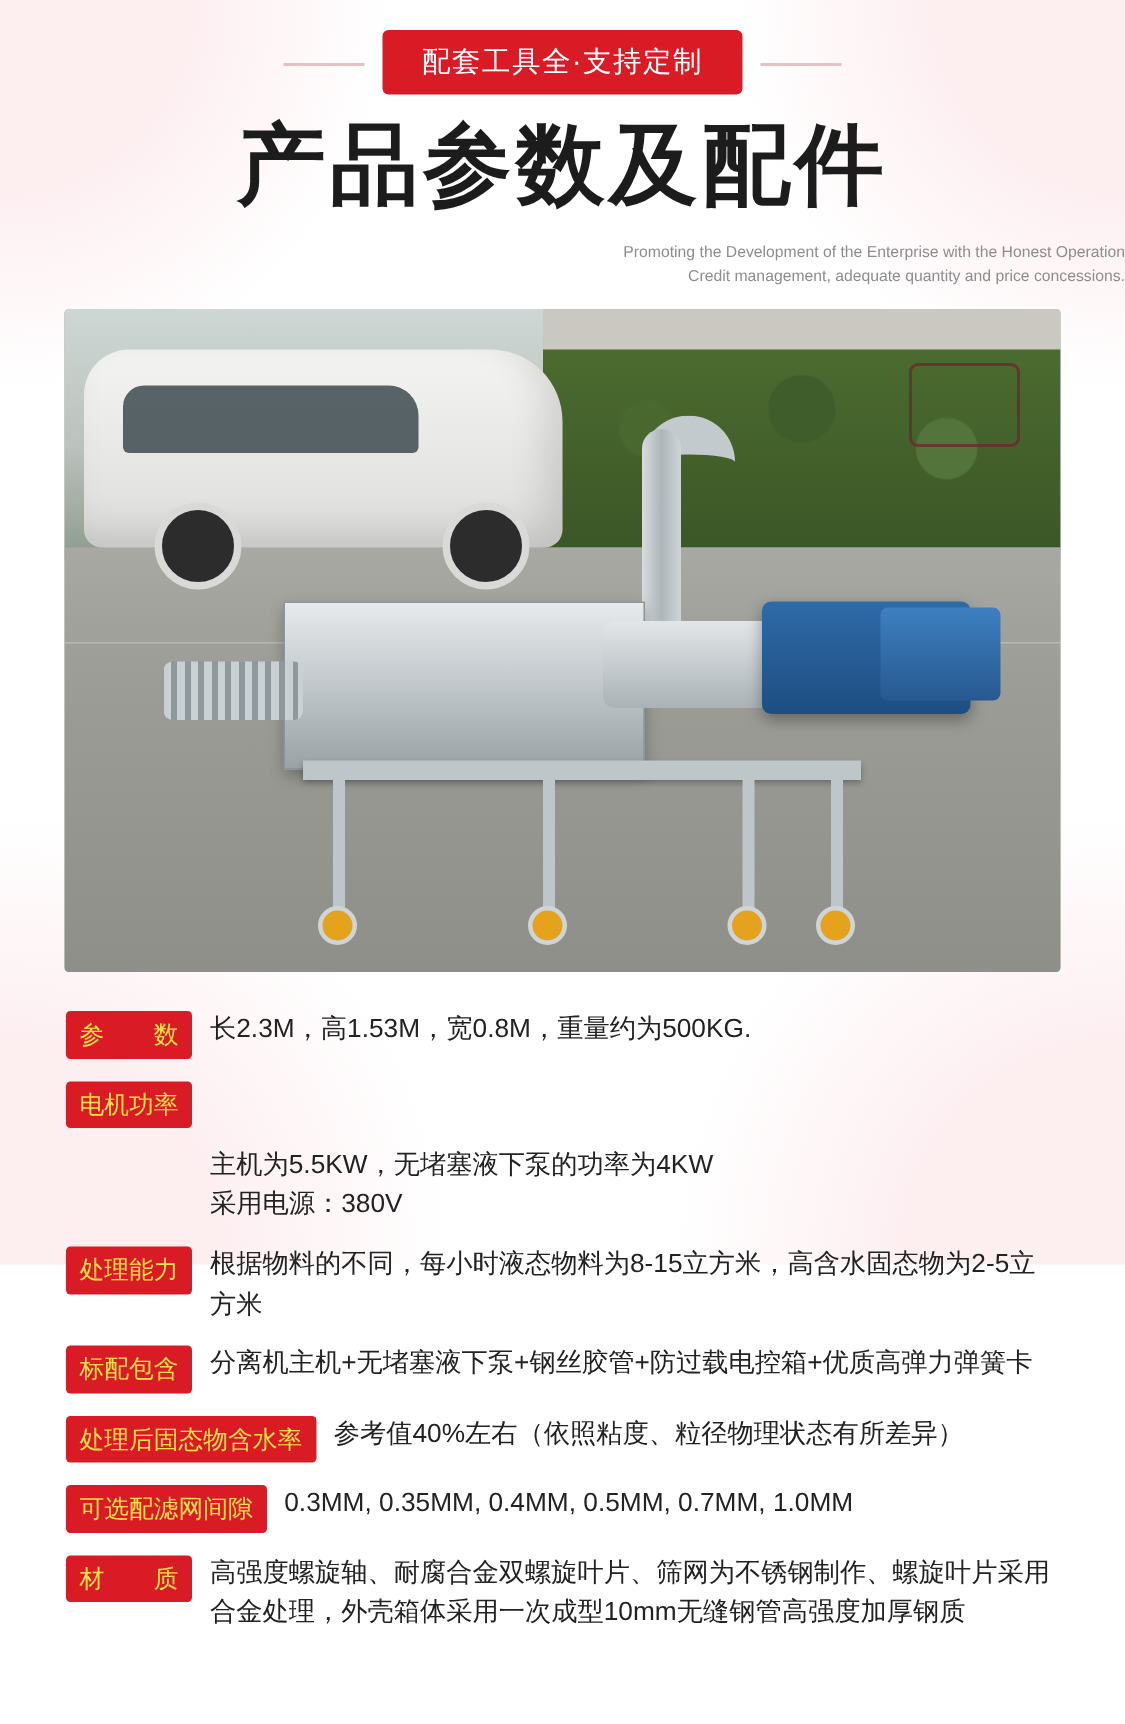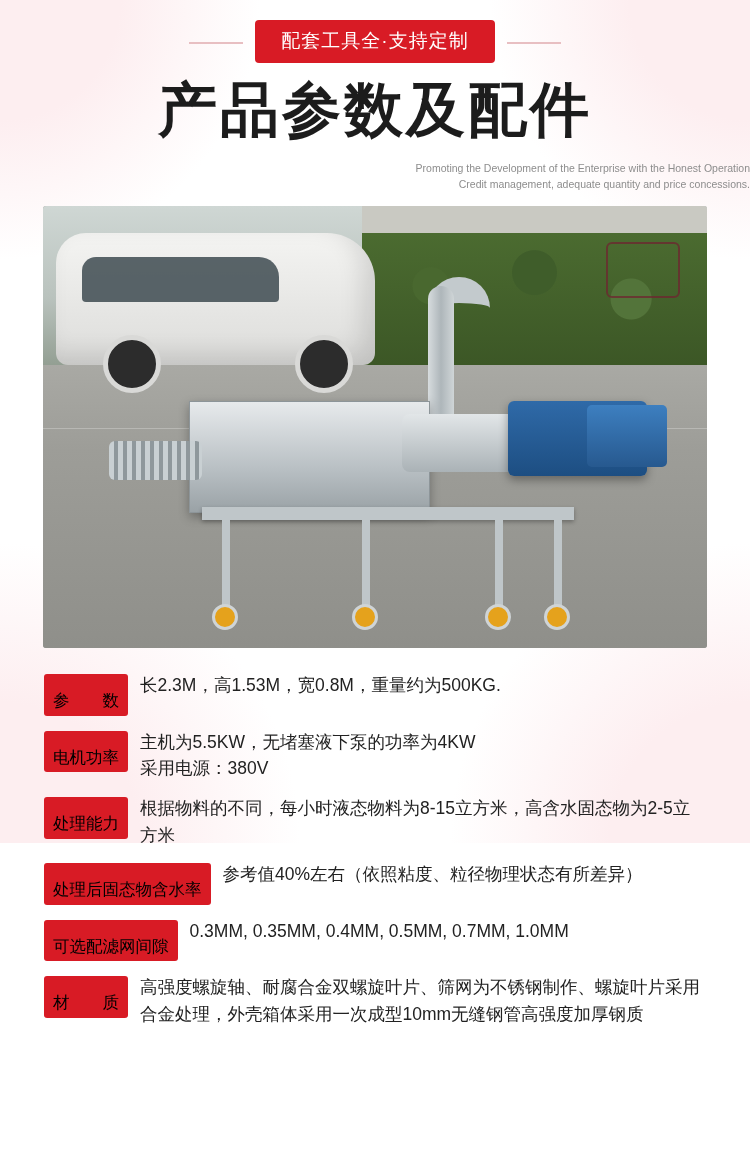--- a/index.html
+++ b/index.html
@@ -197,24 +197,24 @@
     margin: 24px 44px 0 44px;
   }
   .spec-row {
     display: flex;
     align-items: flex-start;
     margin-bottom: 13px;
   }
   .spec-label {
     flex: 0 0 auto;
     background: #d81b25;
-    color: #000000;
+    color: #fde047;
     font-size: 16.5px;
     line-height: 1;
-    padding: 18px 9px 7px 9px;
+    padding: 8px 9px 7px 9px;
     border-radius: 3px;
     white-space: nowrap;
     margin-top: 2px;
     letter-spacing: 0;
   }
   .spec-value {
     margin-left: 12px;
     font-size: 17.5px;
     color: #222;
     line-height: 1.52;
@@ -268,29 +268,33 @@
 
   <div class="specs">
 
     <div class="spec-row">
       <div class="spec-label">参　　数</div>
       <div class="spec-value">长2.3M，高1.53M，宽0.8M，重量约为500KG.</div>
     </div>
 
     <div class="spec-row">
       <div class="spec-label">电机功率</div>
-      <div class="spec-value" style="white-space: pre-line;">主机为5.5KW，无堵塞液下泵的功率为4KW
+      <div class="spec-value" style="white-space: pre-line; margin-top: 44px;">主机为5.5KW，无堵塞液下泵的功率为4KW
 采用电源：380V</div>
     </div>
 
     <div class="spec-row">
       <div class="spec-label">处理能力</div>
       <div class="spec-value">根据物料的不同，每小时液态物料为8-15立方米，高含水固态物为2-5立方米</div>
     </div>
 
+    <div class="spec-row">
+      <div class="spec-label">标配包含</div>
+      <div class="spec-value">分离机主机+无堵塞液下泵+钢丝胶管+防过载电控箱+优质高弹力弹簧卡</div>
+    </div>
 
     <div class="spec-row">
       <div class="spec-label">处理后固态物含水率</div>
       <div class="spec-value">参考值40%左右（依照粘度、粒径物理状态有所差异）</div>
     </div>
 
     <div class="spec-row">
       <div class="spec-label">可选配滤网间隙</div>
       <div class="spec-value">0.3MM, 0.35MM, 0.4MM, 0.5MM, 0.7MM, 1.0MM</div>
     </div>

